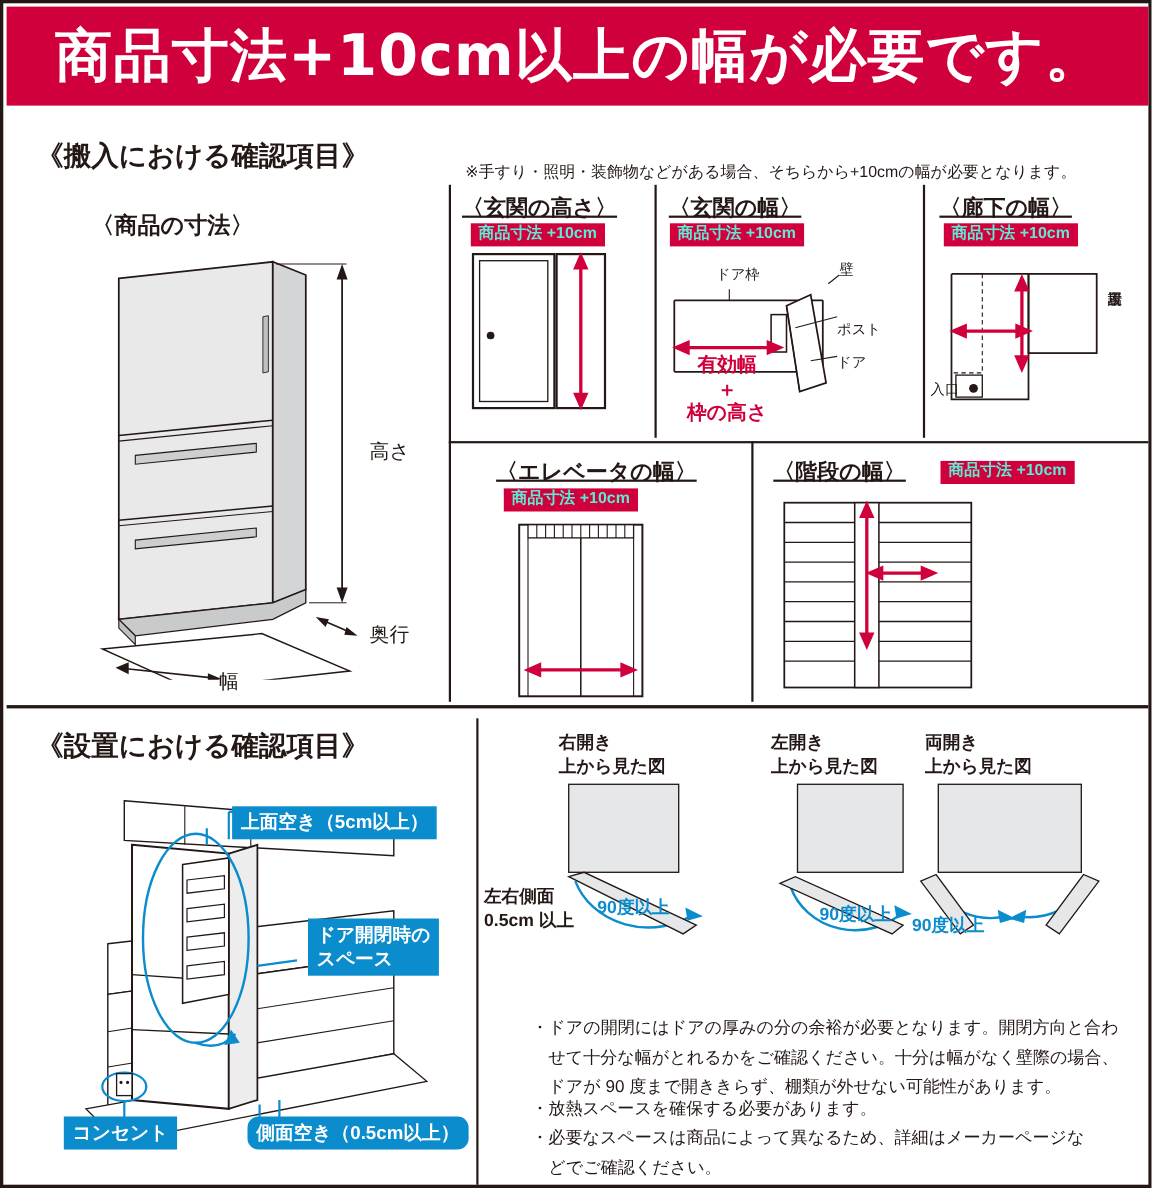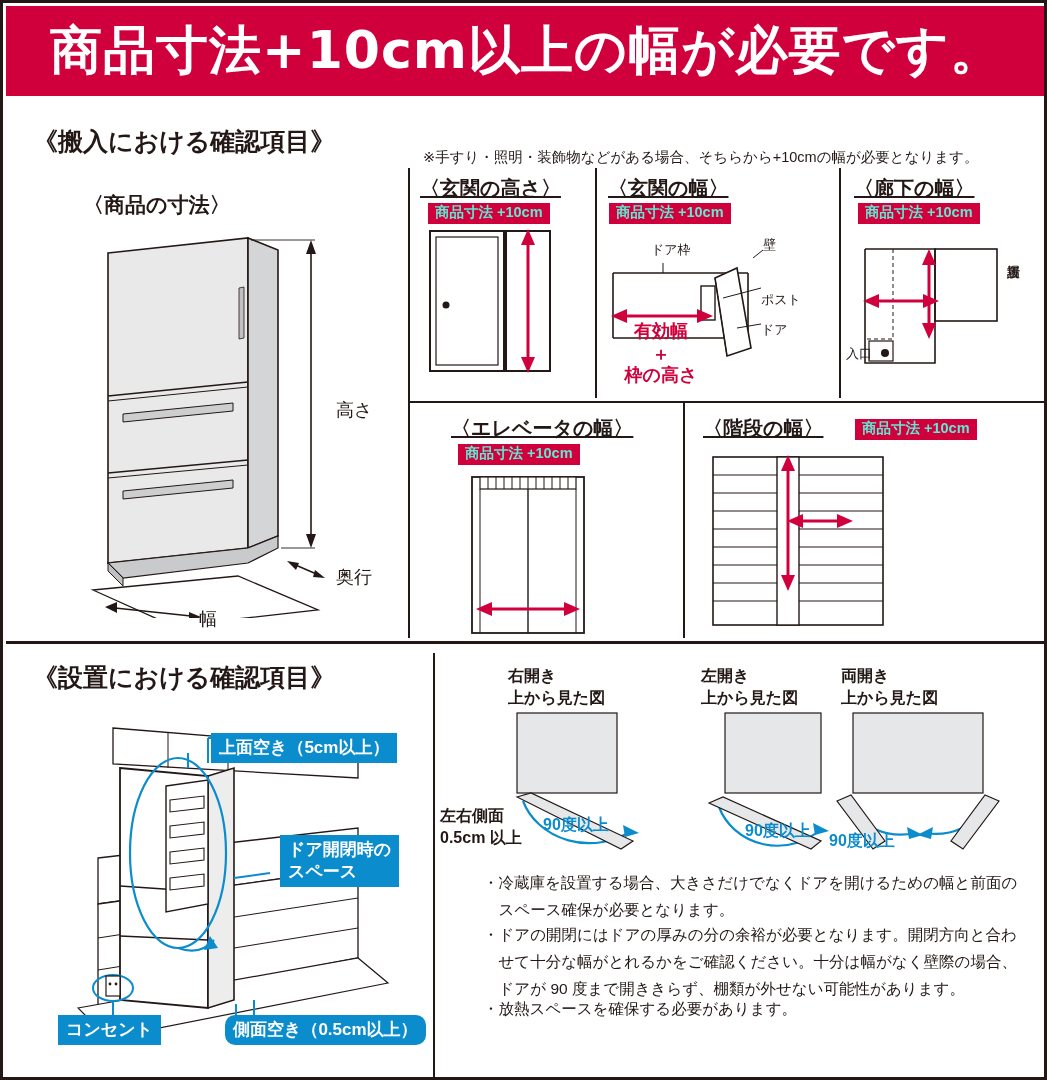--- a/index.html
+++ b/index.html
@@ -316,20 +316,20 @@
       <polygon points="170,90 156,84 122,130 134,138" fill="#e6e7e8" stroke="#231815" stroke-width="1.2"></polygon>
     </svg>
   </div>
   <div style="position:absolute;left:826px;top:828px;font-size:16px;font-weight:bold;color:#0b8ccd;">90度以上</div>
 
   <div style="position:absolute;left:437px;top:802px;font-size:16px;font-weight:bold;line-height:1.4;">
     <span>左右側面</span><br>
     <span>0.5cm 以上</span>
   </div>
 
-  <div class="bul" style="position:absolute;left:480px;top:866px;width:545px;white-space:pre-line;">・冷蔵庫を設置する場合、大きさだけでなくドアを開けるための幅と前面の
-　スペース確保が必要となります。</div>
   <div class="bul" style="position:absolute;left:480px;top:918px;width:545px;white-space:pre-line;">・ドアの開閉にはドアの厚みの分の余裕が必要となります。開閉方向と合わ
 　せて十分な幅がとれるかをご確認ください。十分は幅がなく壁際の場合、
 　ドアが 90 度まで開ききらず、棚類が外せない可能性があります。</div>
   <div class="bul" style="position:absolute;left:480px;top:992px;width:545px;white-space:pre-line;">・放熱スペースを確保する必要があります。</div>
+  <div class="bul" style="position:absolute;left:480px;top:1018px;width:545px;white-space:pre-line;">・必要なスペースは商品によって異なるため、詳細はメーカーページな
+　どでご確認ください。</div>
 
 </div>
 
 </body></html>

